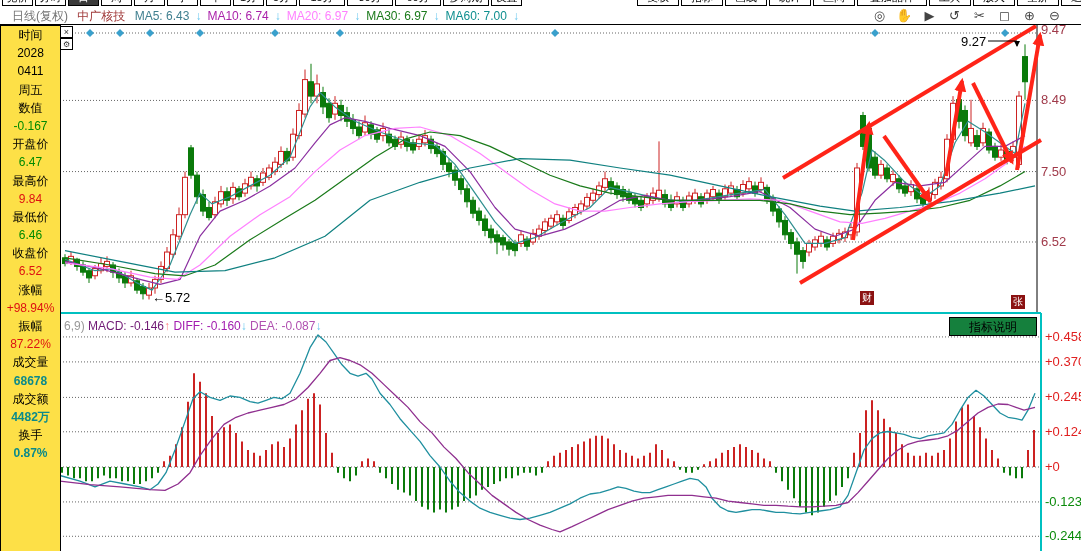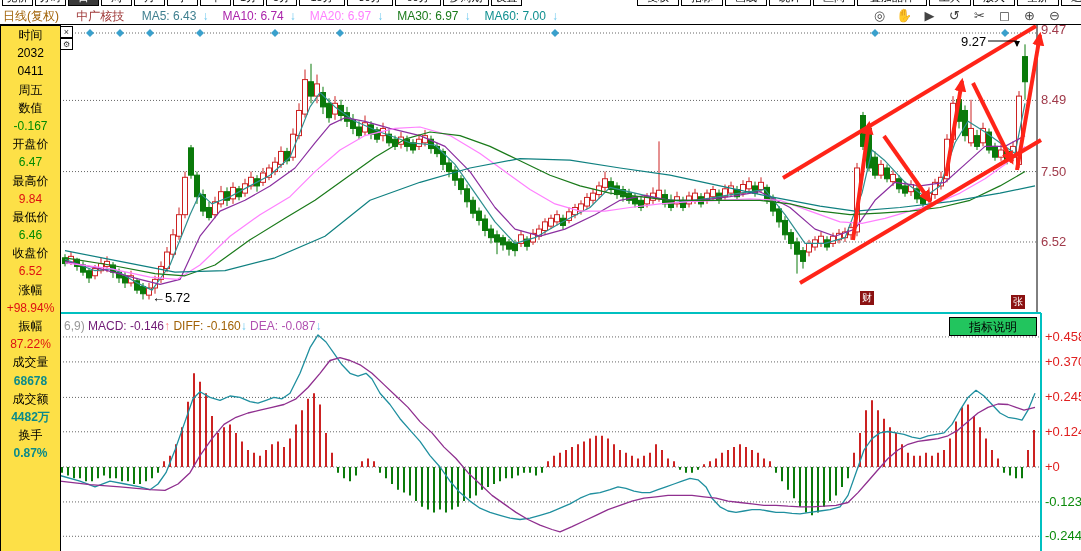--- a/index.html
+++ b/index.html
@@ -7,39 +7,39 @@
        font-family:"Liberation Sans","DejaVu Sans",sans-serif;}
   #chart-svg{position:absolute;left:0;top:0;z-index:1;}
   
   #toolbar{position:absolute;left:0;top:0;width:1081px;height:8px;overflow:hidden;z-index:3;background:#fff;}
   .tb-btn{position:absolute;top:-13px;height:19px;border:1px solid #000;background:#fff;color:#000;
           font-size:11px;line-height:18px;text-align:center;box-sizing:border-box;}
   .tb-btn.active{background:#3a3a3a;color:#fff;}
   
   #legend{position:absolute;left:0;top:8px;width:1081px;height:16px;z-index:3;background:#fff;
           border-bottom:1px solid #000;font-size:12px;line-height:16px;white-space:nowrap;}
-  #legend .seg{margin-right:6px;margin-left:8px;}
+  #legend .seg{margin-right:6px;}
   .arr-dn{color:#6cc8ee;}
   #tool-icons{position:absolute;right:14px;top:0;height:16px;line-height:15px;font-size:13px;color:#444;}
   #tool-icons span{display:inline-block;width:25px;text-align:center;cursor:pointer;}
   
   #sidebar{position:absolute;left:0;top:25px;width:61px;height:532px;border:1px solid #000;background:#fde047;
            z-index:4;box-sizing:border-box;font-size:12px;text-align:center;}
   #sidebar .row{height:18.2px;line-height:18.2px;overflow:hidden;}
   .c-k{color:#000;} .c-g{color:#008a00;} .c-r{color:#dd1111;} .c-t{color:#0b8a8a;font-weight:bold;}
   .side-ctl{position:absolute;z-index:5;width:13px;height:12px;border:1px solid #000;background:#fff;
             font-size:9px;line-height:11px;text-align:center;box-sizing:border-box;color:#333;}
   
   #macd-header{position:absolute;left:64px;top:319px;z-index:3;font-size:12px;white-space:nowrap;}
   #macd-header .pfx{color:#999;}
   #macd-header .m{color:#701a75;} #macd-header .au{color:#ff8080;}
-  #macd-header .df{color:#a16207;} #macd-header .de{color:#b050b0;} #macd-header .ad{color:#6cc8ee;}
+  #macd-header .df{color:#a21caf;} #macd-header .de{color:#b050b0;} #macd-header .ad{color:#6cc8ee;}
   
   #indicator-btn{position:absolute;left:949px;top:317px;width:88px;height:19px;z-index:3;border:1px solid #000;
-                 background:#22c55e;font-size:12px;line-height:18px;text-align:center;box-sizing:border-box;cursor:pointer;}
+                 background:#15803d;font-size:12px;line-height:18px;text-align:center;box-sizing:border-box;cursor:pointer;}
   
   .seal{position:absolute;width:14px;height:14px;z-index:3;background:#8b1111;color:#fff;font-size:10px;
         line-height:14px;text-align:center;cursor:pointer;}
 </style>
 </head>
 <body>
 
 <div id="toolbar">
     <span class="tb-btn" style="left: 2px; width: 31px;">竞价</span>
     <span class="tb-btn" style="left: 35px; width: 31px;">分时</span>
@@ -61,29 +61,29 @@
     <span class="tb-btn" style="left: 769px; width: 42px;">统计</span>
     <span class="tb-btn" style="left: 813px; width: 42px;">区间</span>
     <span class="tb-btn" style="left: 857px; width: 70px;">叠加品种</span>
     <span class="tb-btn" style="left: 929px; width: 42px;">工具</span>
     <span class="tb-btn" style="left: 973px; width: 42px;">放大</span>
     <span class="tb-btn" style="left: 1017px; width: 42px;">全屏</span>
     <span class="tb-btn" style="left: 1061px; width: 42px;">退出</span>
   </div>
 
 <div id="legend">
-  <span class="seg" style="color:#a16207;margin-left:3px">日线(复权)</span>
+  <span class="seg" style="color:#737373;margin-left:12px">日线(复权)</span>
   <span class="seg" style="color:#a03a3a">中广核技</span>
   <span id="ma-legend"><span class="seg" style="color: rgb(63, 127, 143);">MA5: 6.43</span><span class="arr-dn" style="margin-right: 6px;">↓</span><span class="seg" style="color: rgb(170, 34, 170);">MA10: 6.74</span><span class="arr-dn" style="margin-right: 6px;">↓</span><span class="seg" style="color: rgb(255, 128, 255);">MA20: 6.97</span><span class="arr-dn" style="margin-right: 6px;">↓</span><span class="seg" style="color: rgb(26, 122, 26);">MA30: 6.97</span><span class="arr-dn" style="margin-right: 6px;">↓</span><span class="seg" style="color: rgb(15, 143, 143);">MA60: 7.00</span><span class="arr-dn" style="margin-right: 6px;">↓</span></span>
   <span id="tool-icons"><span>◎</span><span>✋</span><span>▶</span><span>↺</span><span>✂</span><span>◻</span><span>⊕</span><span>⊖</span></span>
 </div>
 
 <div id="sidebar">
     <div class="row c-k">时间</div>
-    <div class="row c-k">2032</div>
+    <div class="row c-k">2028</div>
     <div class="row c-k">0411</div>
     <div class="row c-k">周五</div>
     <div class="row c-k">数值</div>
     <div class="row c-g">-0.167</div>
     <div class="row c-k">开盘价</div>
     <div class="row c-g">6.47</div>
     <div class="row c-k">最高价</div>
     <div class="row c-r">9.84</div>
     <div class="row c-k">最低价</div>
     <div class="row c-g">6.46</div>

